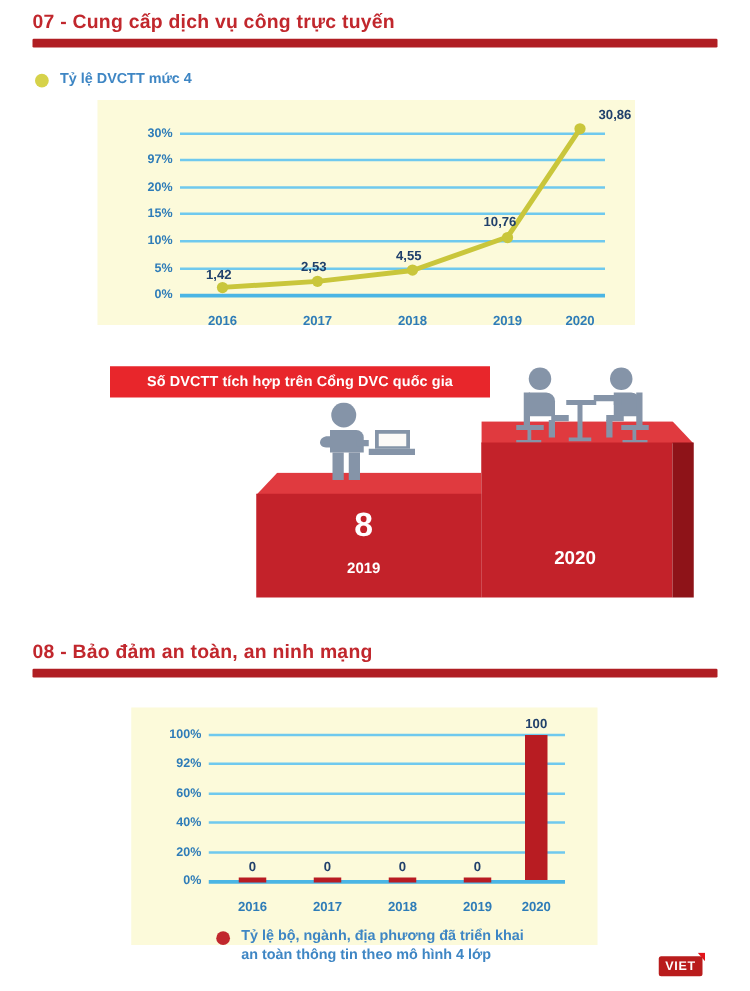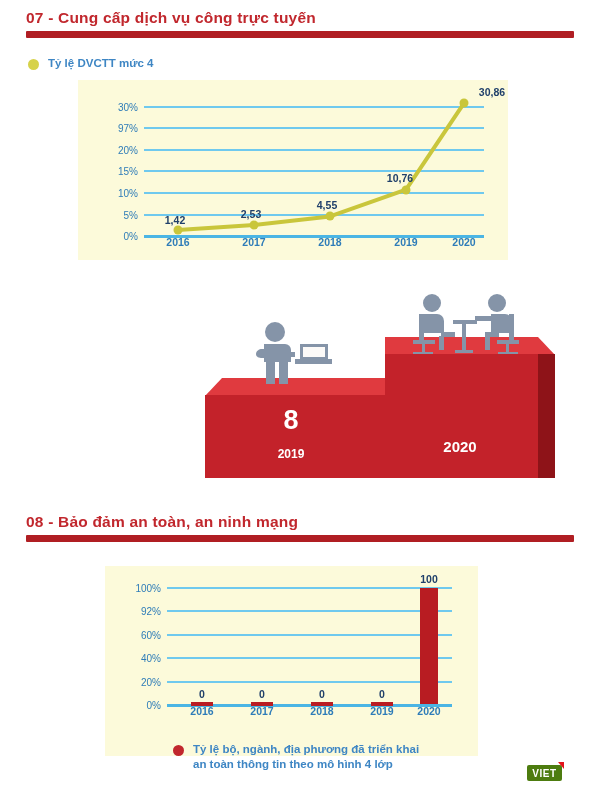--- a/index.html
+++ b/index.html
@@ -25,26 +25,26 @@
     font-size:11.5px;font-weight:bold;color:#3E86C4;line-height:1.28;white-space:pre-line;
   }
 
   
   .panel{position:absolute;background:#FCFADA;}
 
   
   .chart{position:absolute;}
   .ytick{
     position:absolute;right:100%;transform:translateY(-50%);
-    margin-right:6px;font-size:10px;font-weight:normal;color:#2E7CB8;white-space:nowrap;
+    margin-right:6px;font-size:10px;font-weight:bold;color:#2E7CB8;white-space:nowrap;
   }
   .gridline{position:absolute;left:0;height:2px;background:#6FC9EE;transform:translateY(-50%);}
   .axisline{position:absolute;left:0;height:3px;background:#4BB5E4;}
   .xtick{
-    position:absolute;top:100%;transform:translateX(-50%);margin-top:0;
+    position:absolute;top:100%;transform:translateX(-50%);margin-top:15px;
     font-size:10.5px;font-weight:bold;color:#2E7CB8;white-space:nowrap;text-align:right;
   }
   .dlabel{
     position:absolute;transform:translate(-50%,-100%);
     font-size:10.5px;font-weight:bold;color:#20406B;white-space:nowrap;
   }
   .marker{
     position:absolute;width:9px;height:9px;border-radius:50%;
     background:#C9C63B;transform:translate(-50%,-50%);
   }
@@ -64,21 +64,21 @@
     position:absolute;color:#ffffff;font-weight:bold;text-align:center;
     transform:translateX(-50%);white-space:nowrap;
   }
   .pod-year{
     position:absolute;color:#ffffff;font-weight:bold;text-align:center;
     transform:translateX(-50%);white-space:nowrap;
   }
 
   
   .badge{
-    position:absolute;background:#4d7c0f;color:#fff;font-size:10px;font-weight:bold;
+    position:absolute;background:#b91c1c;color:#fff;font-size:10px;font-weight:bold;
     display:flex;align-items:center;justify-content:center;letter-spacing:.6px;
     border-radius:2px;
   }
   .badge-flag{position:absolute;background:#E3141B;}
 </style>
 </head>
 <body>
 
 <div class="page">
 
@@ -127,20 +127,21 @@
       <div class="dlabel" style="left:320px;top:2px;margin-left:28px;">30,86</div>
 
       <div class="xtick" style="left:34px;">2016</div>
       <div class="xtick" style="left:110px;">2017</div>
       <div class="xtick" style="left:186px;">2018</div>
       <div class="xtick" style="left:262px;">2019</div>
       <div class="xtick" style="left:320px;">2020</div>
     </div>
   </div>
 
+  <div class="ribbon" style="left:88px;top:293px;width:284px;height:25px;">Số DVCTT tích hợp trên Cổng DVC quốc gia</div>
 
   <div class="pod-top" style="left:205px;top:378px;width:180px;height:18px;
        clip-path:polygon(17px 0,180px 0,180px 18px,0 18px);"></div>
   <div class="pod-front" style="left:205px;top:395px;width:180px;height:83px;"></div>
 
   <div class="pod-top" style="left:385px;top:337px;width:170px;height:18px;
        clip-path:polygon(0 0,153px 0,170px 18px,0 18px);"></div>
   <div class="pod-front" style="left:385px;top:354px;width:153px;height:124px;"></div>
   <div class="pod-side" style="left:538px;top:354px;width:17px;height:124px;"></div>
 

